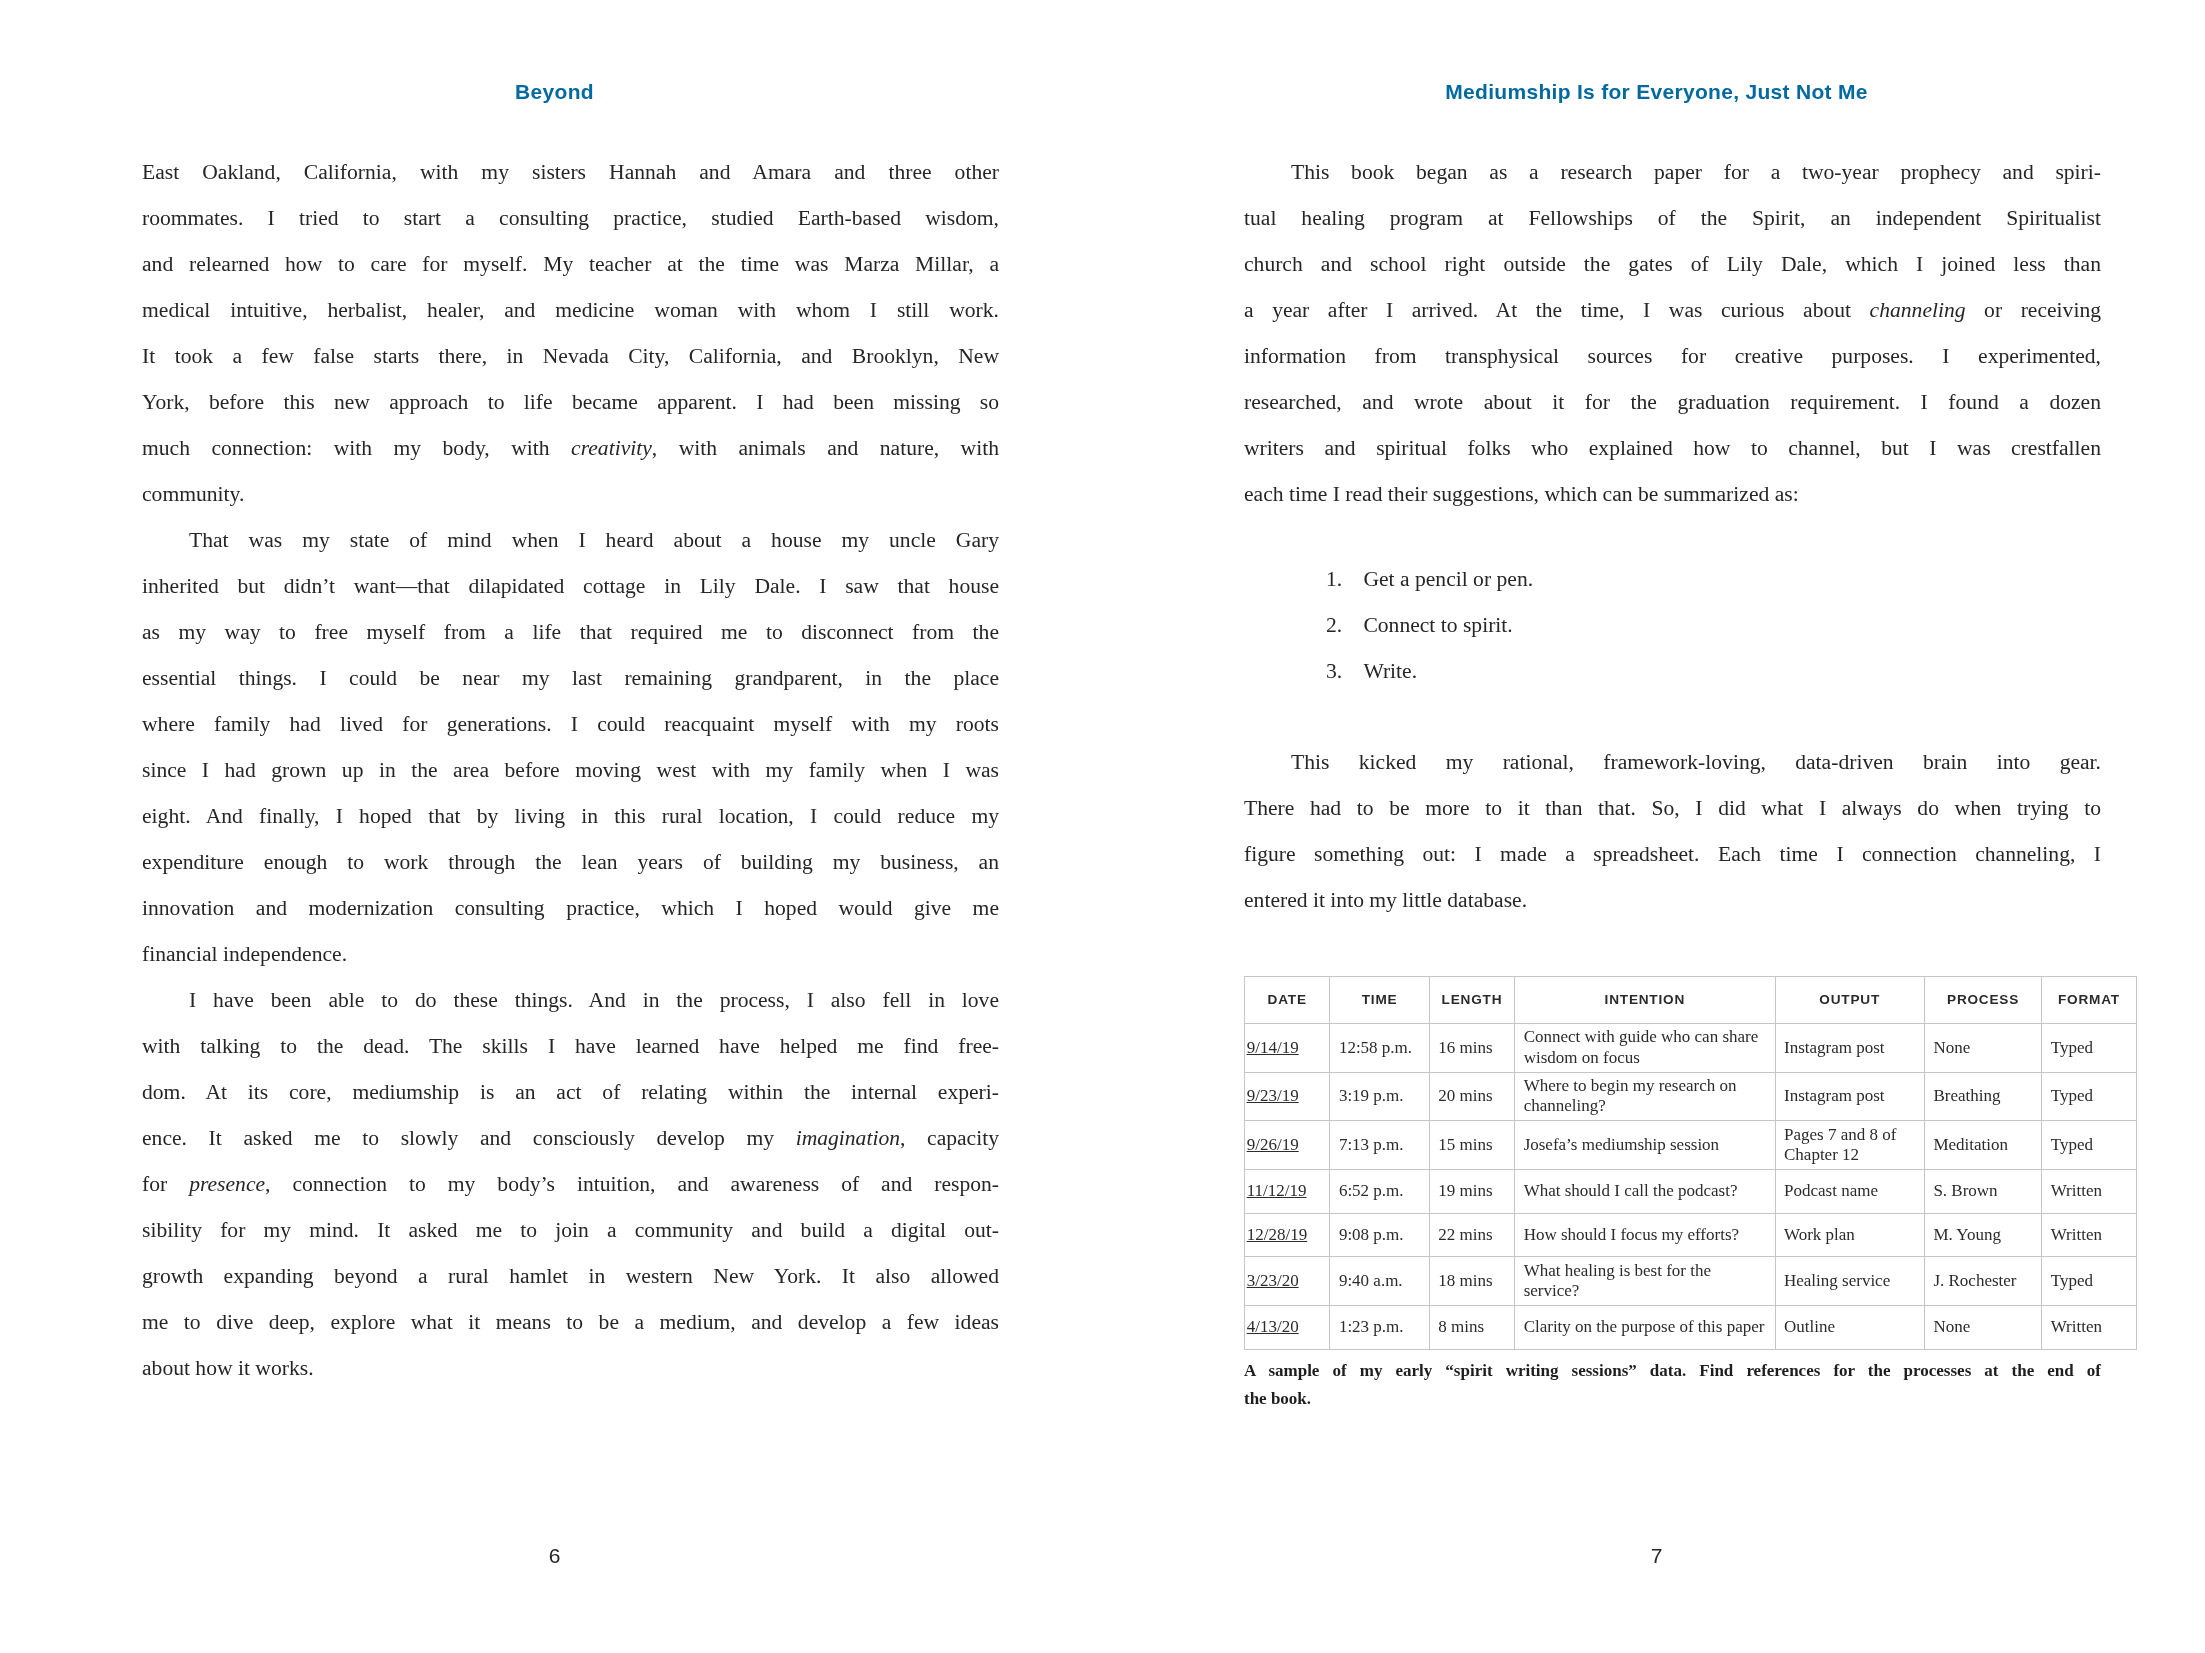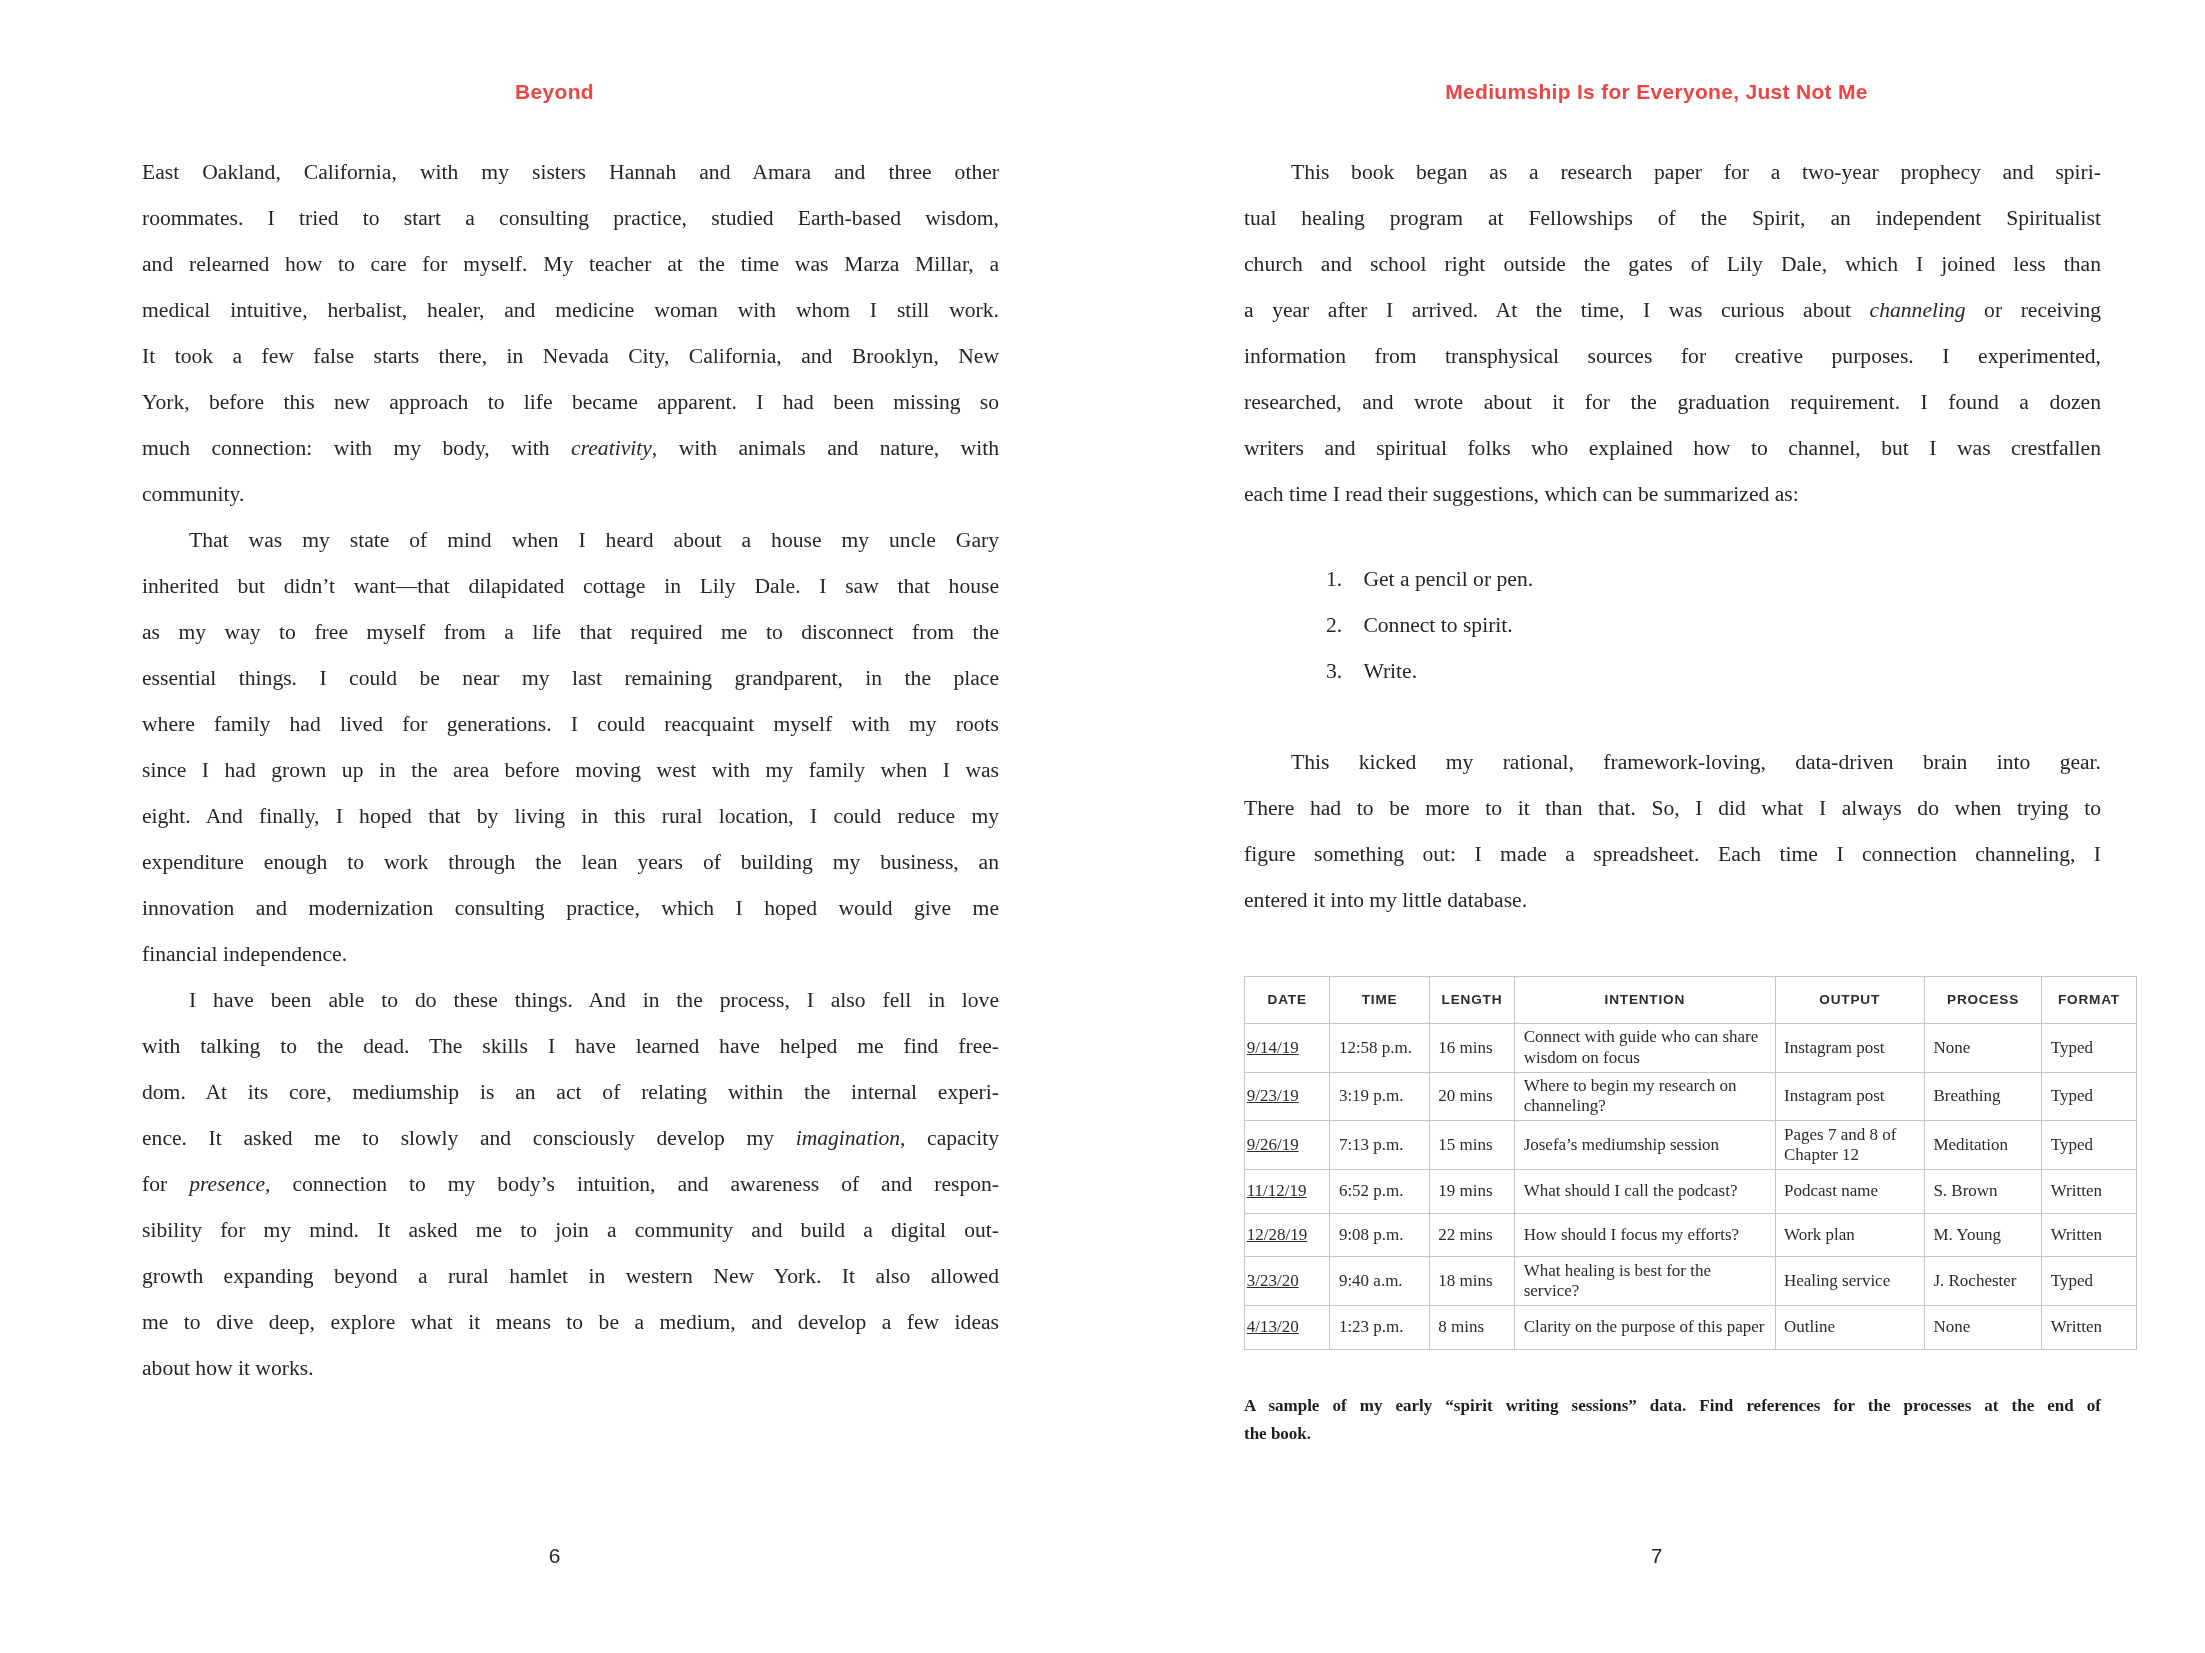--- a/index.html
+++ b/index.html
@@ -13,21 +13,21 @@
   }
   .page { position: absolute; top: 0; height: 1654px; width: 857px; }
   #left-page  { left: 126px; }
   #right-page { left: 1228px; }
 
   .running-head {
     position: absolute; top: 80px; left: 0; width: 100%;
     text-align: center;
     font-family: "Liberation Sans", "DejaVu Sans", sans-serif;
     font-weight: bold; font-size: 21px; letter-spacing: 0.3px;
-    color: #ef4444;
+    color: #0369a1;
   }
   .body-text {
     position: absolute; top: 149px; left: 16px; width: 100%;
     font-size: 21.6px; line-height: 46px;
   }
   .para .line {
     text-align: justify;
     text-align-last: justify;
   }
   .para .line.last { text-align-last: left; }
@@ -67,21 +67,21 @@
   .sessions-table th:nth-child(1), .sessions-table td:nth-child(1) { width: 81px; }
   .sessions-table th:nth-child(2), .sessions-table td:nth-child(2) { width: 95px; }
   .sessions-table th:nth-child(3), .sessions-table td:nth-child(3) { width: 81px; }
   .sessions-table th:nth-child(4), .sessions-table td:nth-child(4) { width: 256px; }
   .sessions-table th:nth-child(5), .sessions-table td:nth-child(5) { width: 145px; }
   .sessions-table th:nth-child(6), .sessions-table td:nth-child(6) { width: 113px; }
   .sessions-table th:nth-child(7), .sessions-table td:nth-child(7) { width: 90px; }
   .sessions-table td:nth-child(1) { padding: 3.4px 1.7px; text-decoration: underline; }
 
   .caption {
-    margin-top: 42px;
+    margin-top: 7px;
     font-weight: bold;
     font-size: 17px; line-height: 28px;
     color: #1e1e1e;
   }
   .caption .line { text-align: justify; text-align-last: justify; }
   .caption .line.last { text-align-last: left; }
 
   .page-number {
     position: absolute; top: 1544px; left: 0; width: 100%;
     text-align: center;

